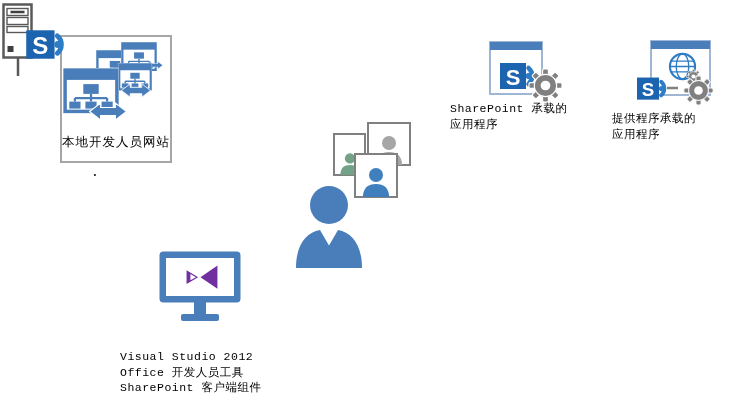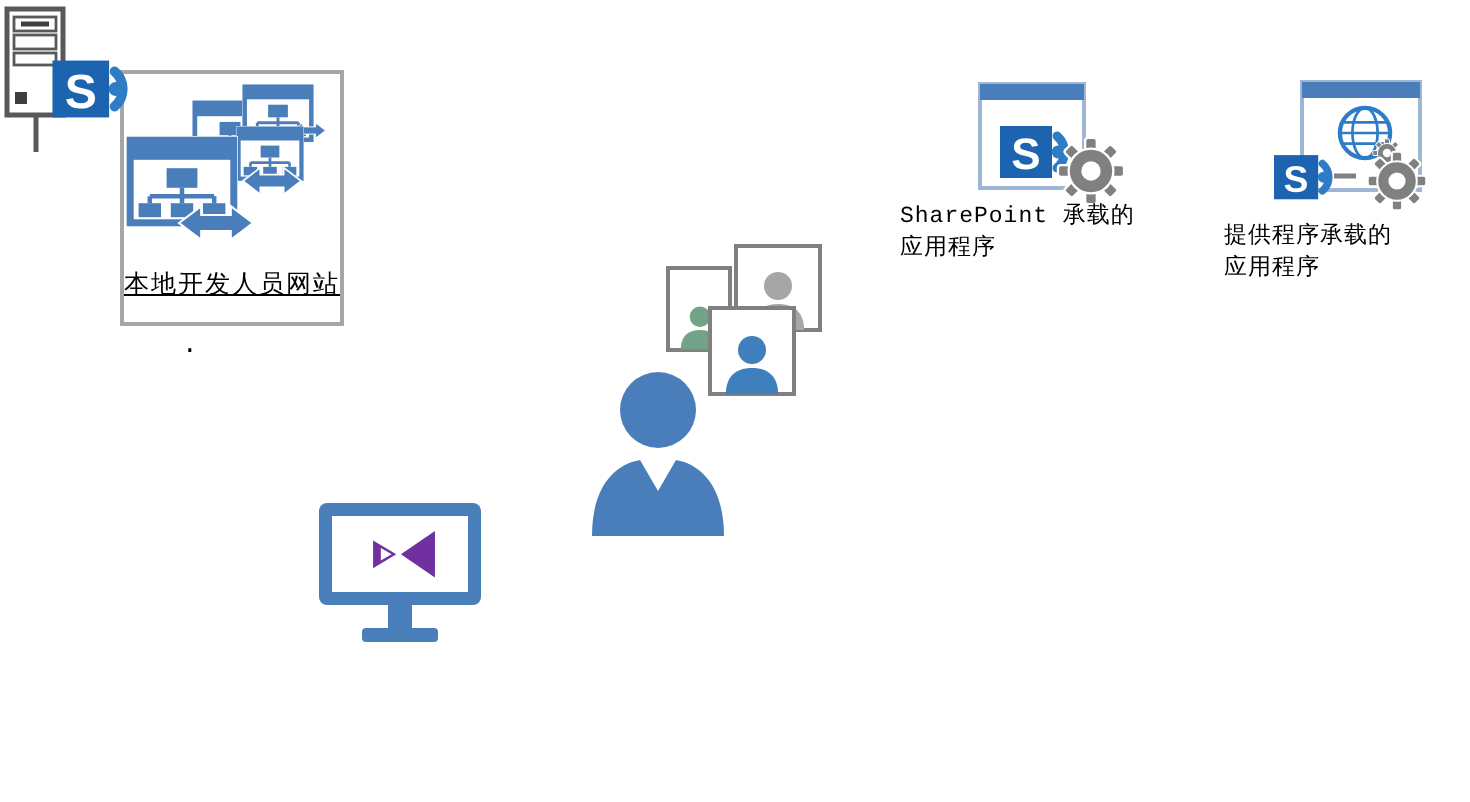--- a/index.html
+++ b/index.html
@@ -19,21 +19,21 @@
   .gear-part{fill:var(--gear-gray);stroke:#fff;stroke-width:1.2;}
   .gear-hole{fill:#fff;}
   .f-purple{fill:var(--vs-purple);}
   .sp-s{fill:#fff;font-family:"Liberation Sans","DejaVu Sans",sans-serif;font-weight:bold;font-size:22px;}
   .s-dark{stroke:var(--outline-gray);fill:#fff;}
   .f-dark{fill:#3f3f3f;}
   
   .devbox{left:60px;top:35px;width:108px;height:124px;border:2px solid var(--box-border);
           background:#fff;z-index:1;}
   .devbox-label{position:absolute;left:-6px;right:-6px;bottom:10px;text-align:center;
-                font-size:12.5px;letter-spacing:1px;white-space:nowrap;text-decoration:underline;}
+                font-size:12.5px;letter-spacing:1px;white-space:nowrap;}
   
   .card{background:#fff;border:2px solid var(--gear-gray);}
   .card svg{position:absolute;bottom:-1px;left:50%;transform:translateX(-50%);}
   .card-green{left:333px;top:133px;width:29px;height:39px;z-index:1;}
   .card-gray{left:367px;top:122px;width:40px;height:40px;z-index:2;}
   .card-blue{left:354px;top:153px;width:40px;height:41px;z-index:3;}
   .p-green{fill:var(--green-person);} .p-gray{fill:var(--gray-person);} .p-blue{fill:var(--blue-person);}
   
   .caption{position:absolute;text-align:left;font-size:11.5px;line-height:15.5px;
            letter-spacing:0.5px;white-space:nowrap;}
@@ -143,20 +143,25 @@
   </svg>
 
   <svg class="abs" style="left:158px;top:250px" width="84" height="74" viewBox="0 0 84 74">
     <rect x="1.5" y="1.5" width="81" height="51" rx="4" class="f-blue"></rect>
     <rect x="8" y="8" width="68" height="38" fill="#fff"></rect>
     <use href="#sym-vs-logo" x="27" y="14" width="34" height="26.3"></use>
     <rect x="36" y="52" width="12" height="13" class="f-blue"></rect>
     <rect x="23" y="64" width="38" height="7" rx="2" class="f-blue"></rect>
   </svg>
 
+  <div class="abs caption vs-label">
+    <div>Visual Studio 2012</div>
+    <div>Office 开发人员工具</div>
+    <div>SharePoint 客户端组件</div>
+  </div>
 
   <svg class="abs" style="left:489px;top:41px" width="76" height="64" viewBox="0 0 76 64">
     <rect x="1" y="1" width="52" height="52" fill="#fff" stroke="var(--win-border)" stroke-width="2"></rect>
     <rect x="1" y="1" width="52" height="8" class="f-blue"></rect>
     <use href="#sym-sp-logo" x="11" y="19" width="40" height="32"></use>
     <use href="#sym-gear" x="39" y="27" width="35" height="35"></use>
   </svg>
   <div class="abs caption sp-hosted-label">
     <div>SharePoint 承载的</div>
     <div>应用程序</div>

